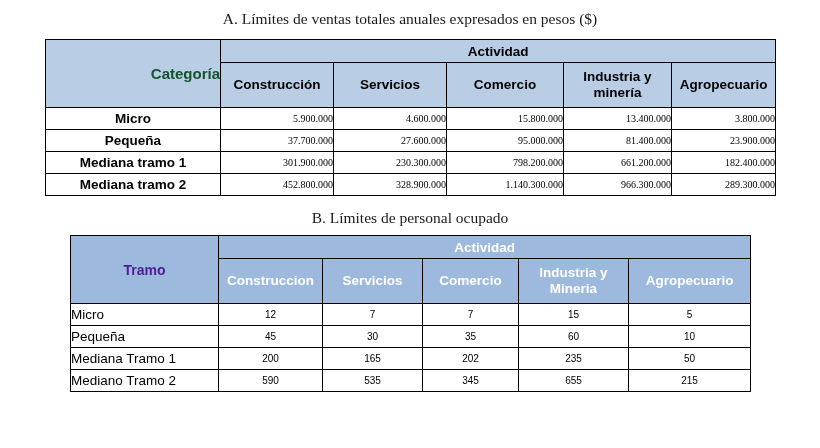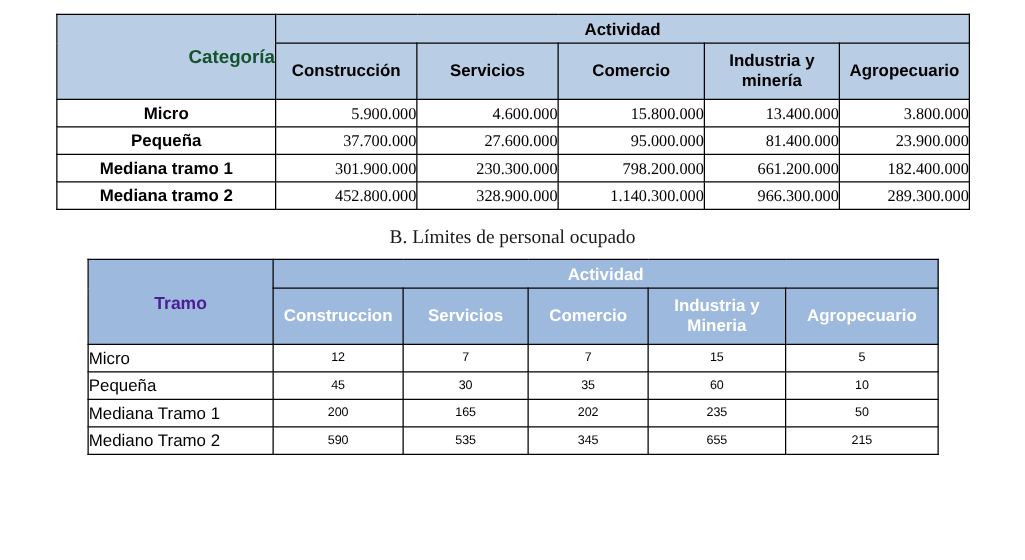--- a/index.html
+++ b/index.html
@@ -77,21 +77,21 @@
     text-align: center;
     font-family: "Liberation Sans", sans-serif;
     font-weight: bold;
     font-size: 13.5px;
     height: 21px;
     background: #ffffff;
   }
   .a-val {
     text-align: right;
     font-family: "Liberation Serif", serif;
-    font-size: 13px;
+    font-size: 10px;
     padding-right: 11px;
     background: #ffffff;
     height: 21px;
   }
 
   
   .table-b-wrap {
     margin: 0 auto;
     width: 680px;
   }
@@ -137,20 +137,21 @@
     font-size: 10px;
     height: 21px;
     background: #ffffff;
   }
 </style>
 </head>
 <body>
 
 <div class="page">
 
+  <div class="caption" id="caption-a">A. Límites de ventas totales anuales expresados en pesos ($)</div>
 
   <div class="table-a-wrap">
     <table class="tbl">
       <colgroup>
         <col style="width:175px">
         <col style="width:113px">
         <col style="width:113px">
         <col style="width:117px">
         <col style="width:108px">
         <col style="width:104px">

